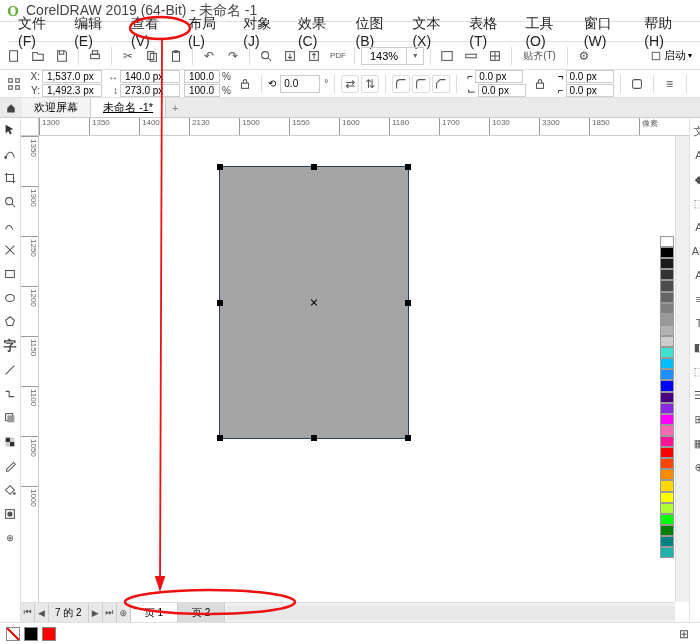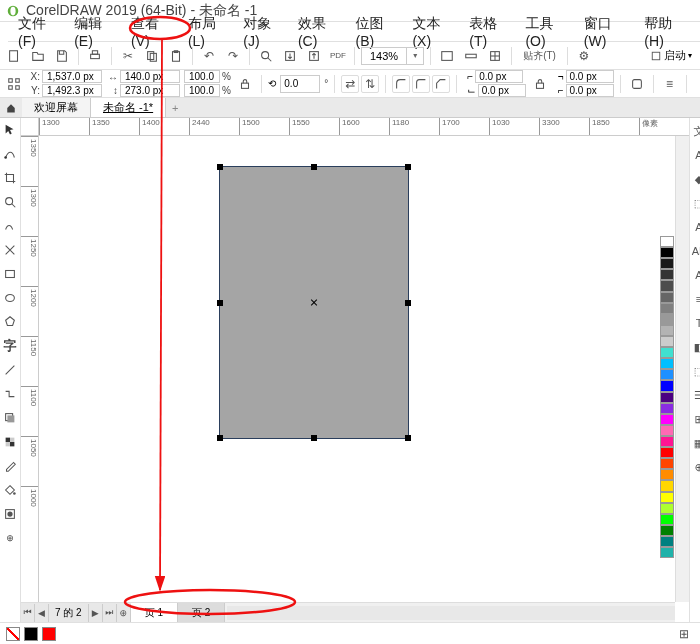--- a/index.html
+++ b/index.html
@@ -426,21 +426,21 @@
       </div>
     <div class="tool" style="font-size:9px;">⊕</div>
   </div>
 
   <div class="canvas-area">
     <div class="ruler-corner"></div>
     <div class="ruler-h">
       <div class="tick">1300</div>
       <div class="tick">1350</div>
       <div class="tick">1400</div>
-      <div class="tick">2440</div>
+      <div class="tick">2130</div>
       <div class="tick">1500</div>
       <div class="tick">1550</div>
       <div class="tick">1600</div>
       <div class="tick">1180</div>
       <div class="tick">1700</div>
       <div class="tick">1030</div>
       <div class="tick">3300</div>
       <div class="tick">1850</div>
       <div class="tick">像素</div>
     </div>

